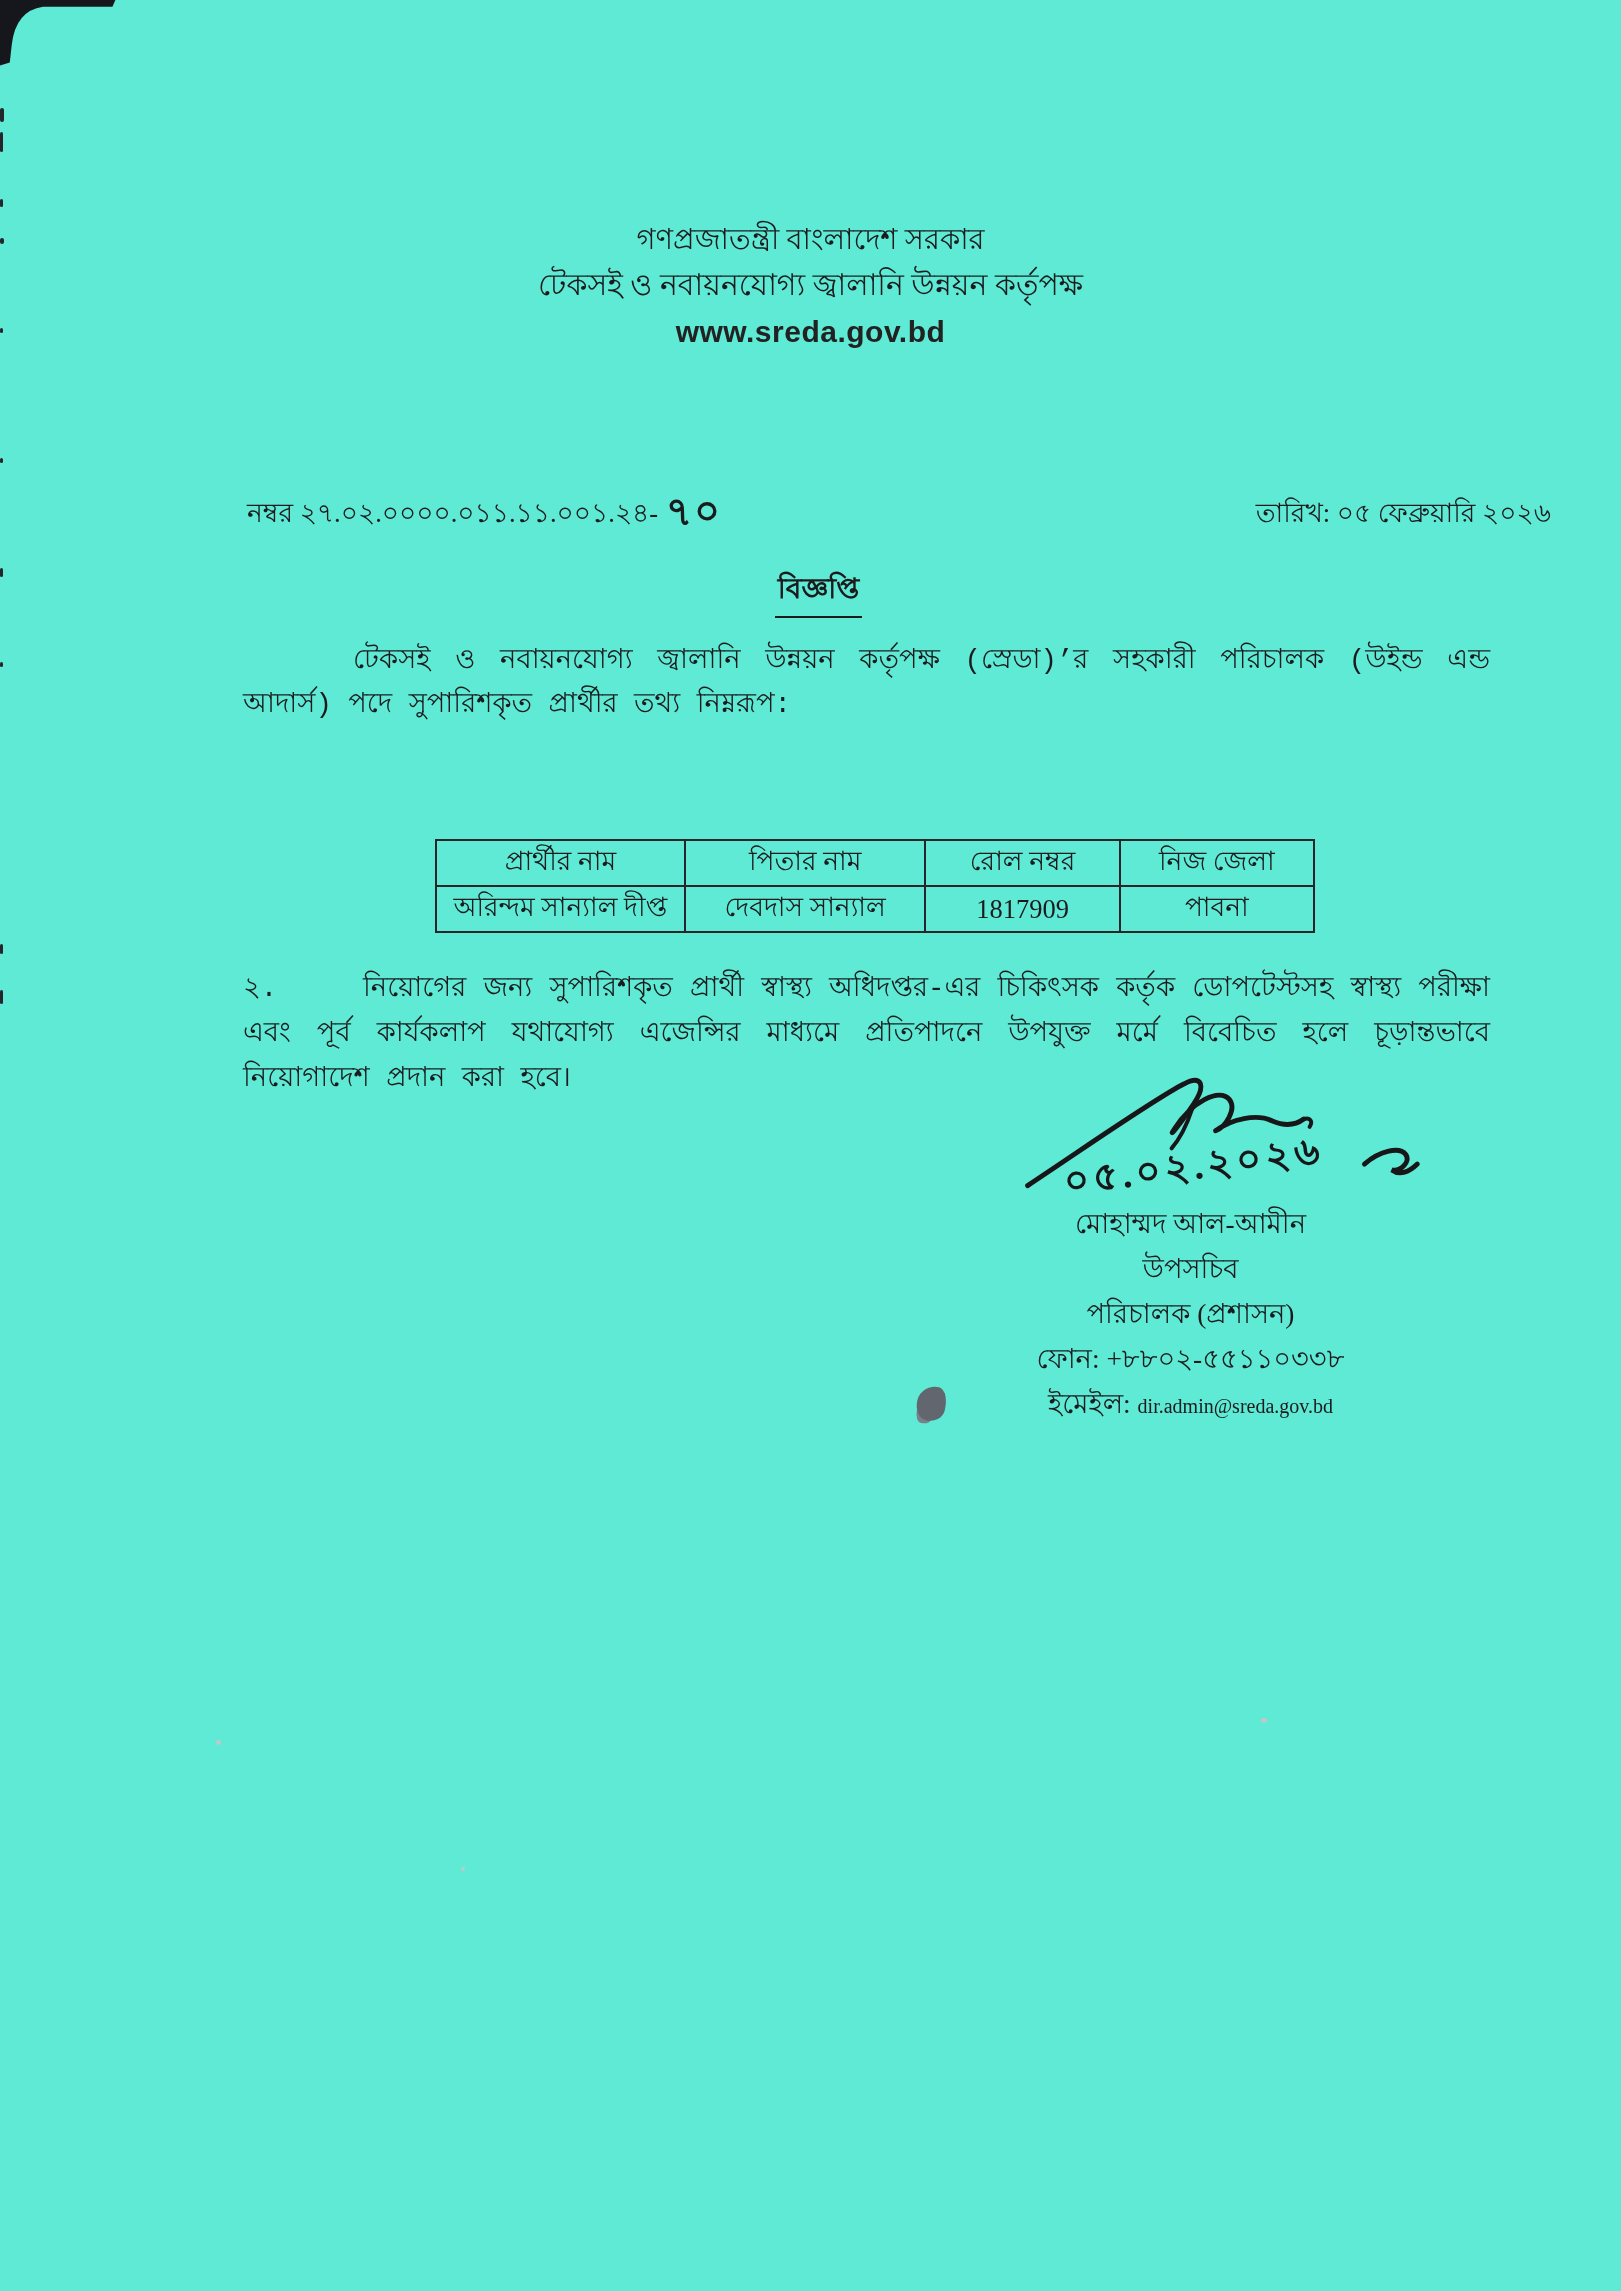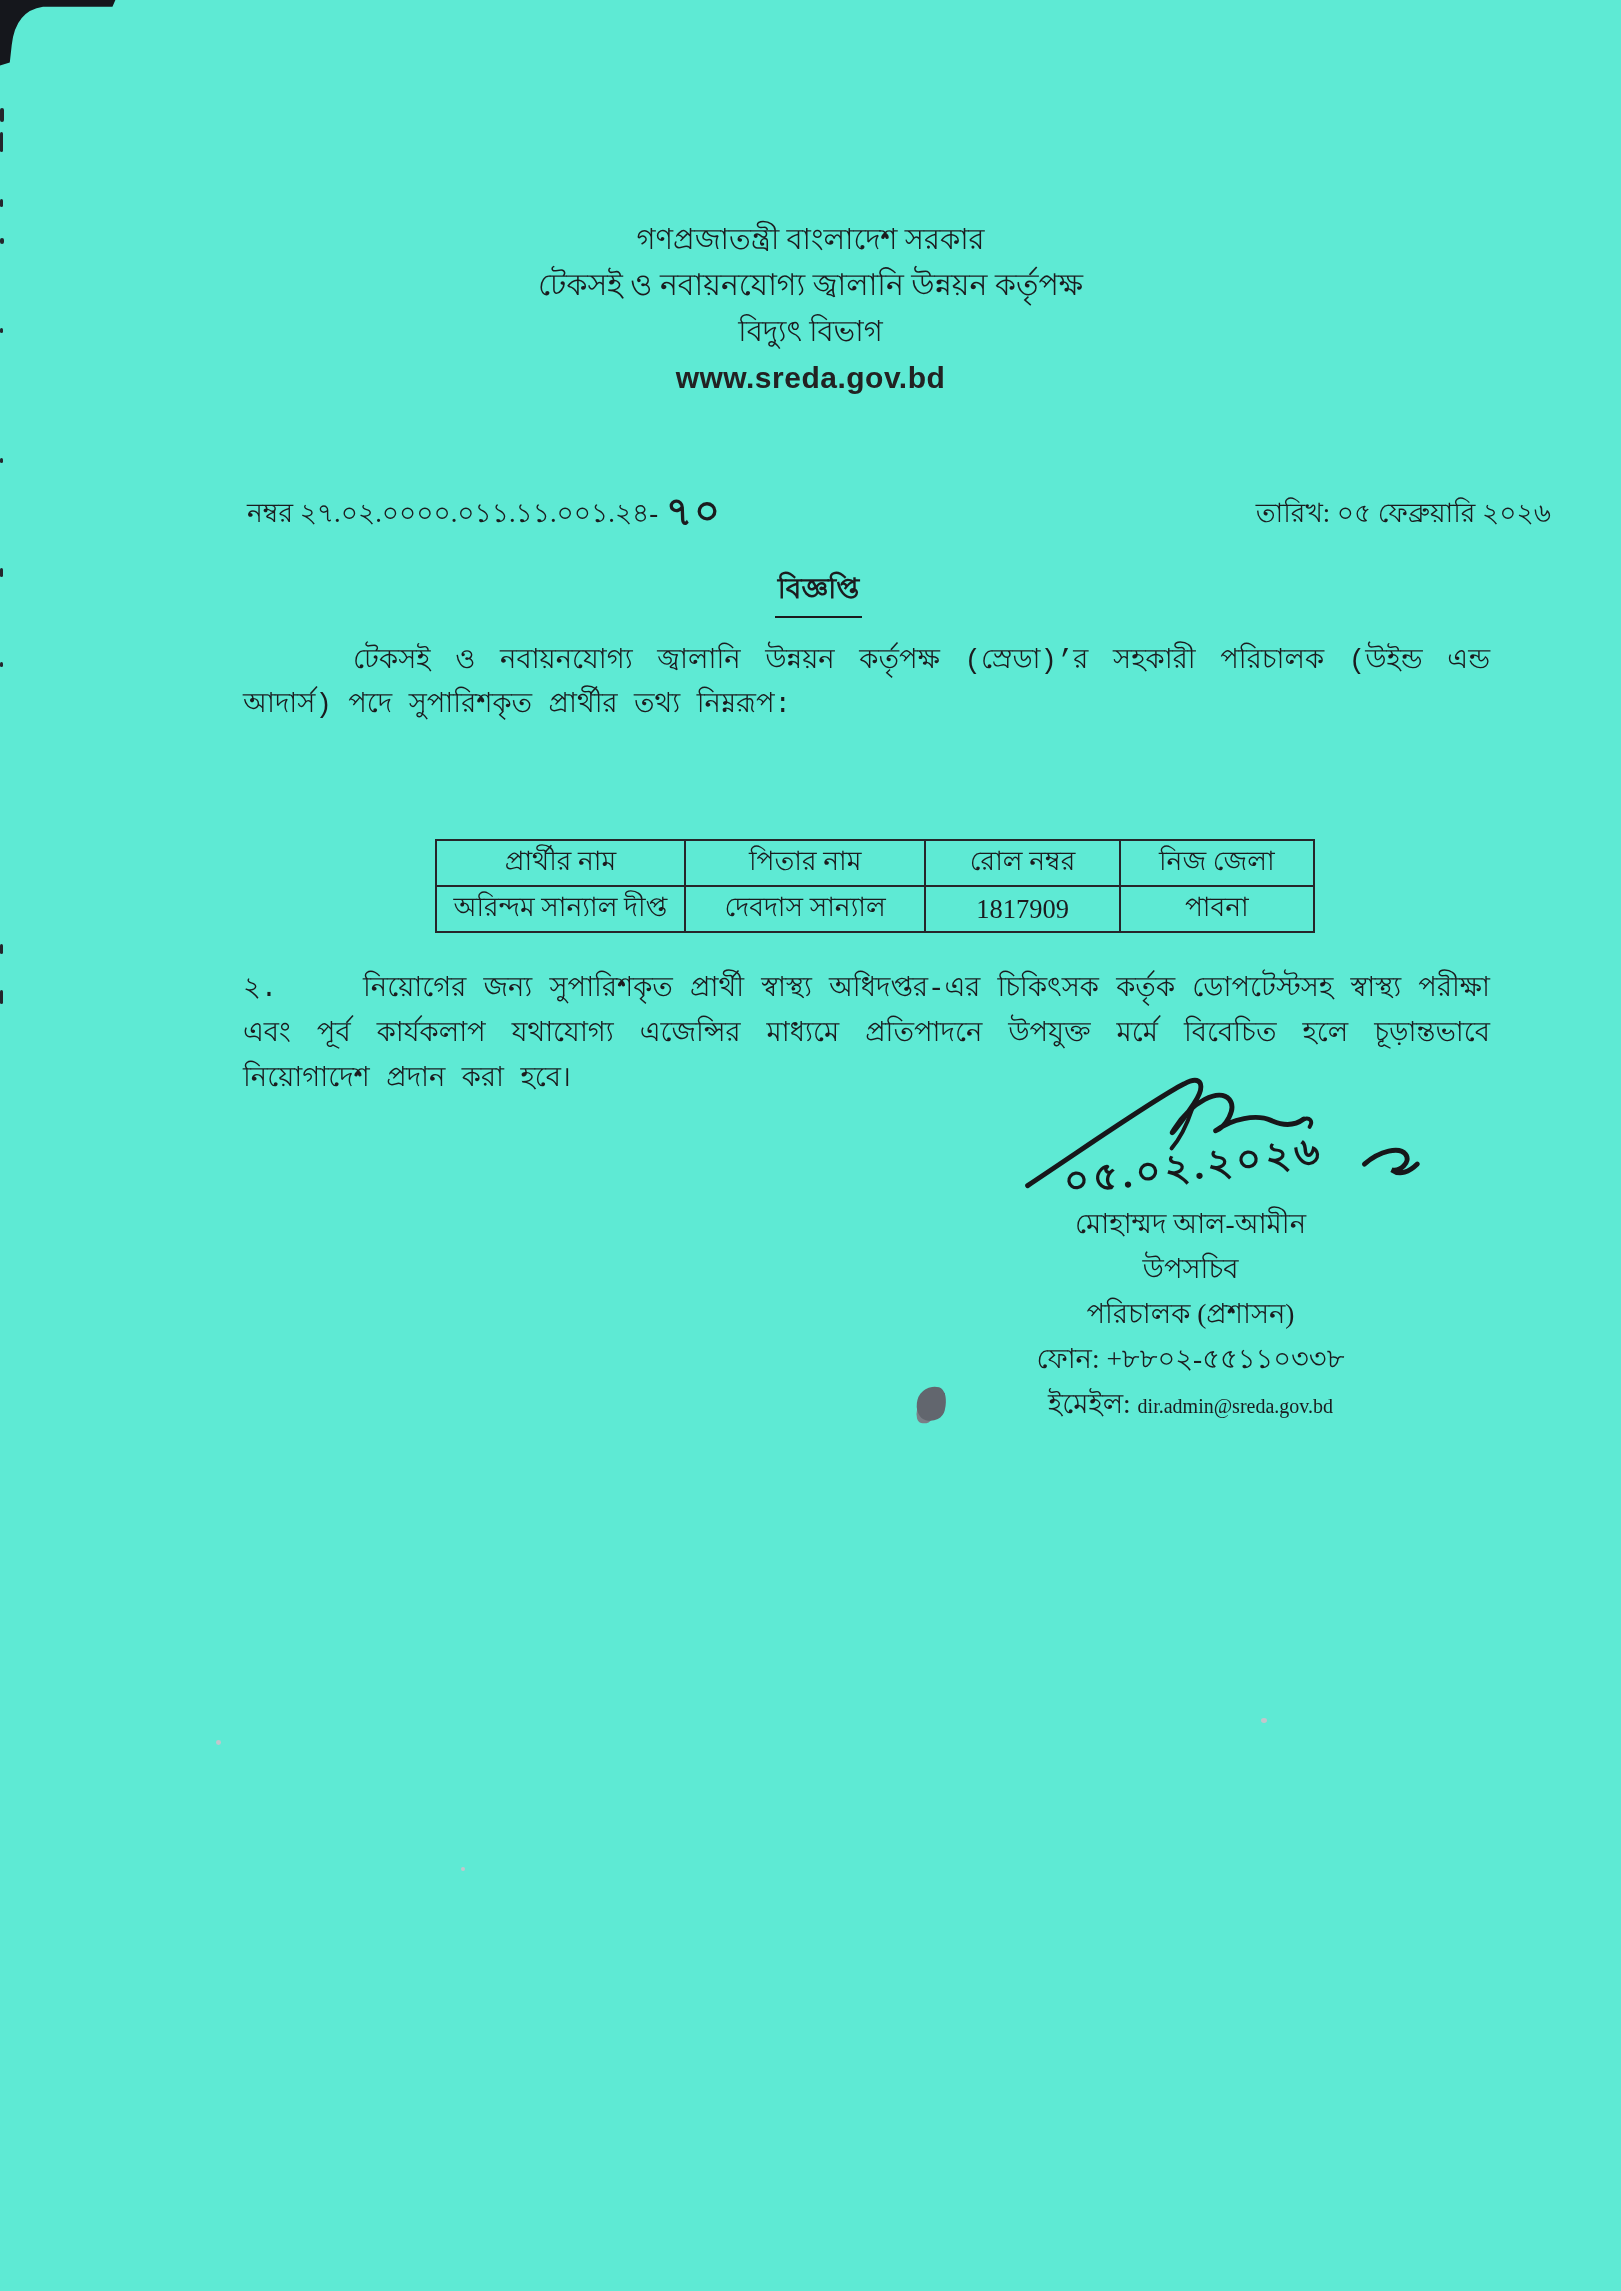--- a/index.html
+++ b/index.html
@@ -104,21 +104,20 @@
   <div class="speck" style="left:0;top:662px;width:2.9px;height:4.9px;"></div>
   <div class="speck" style="left:0;top:944px;width:2.9px;height:9.8px;"></div>
   <div class="speck" style="left:0;top:990px;width:2.9px;height:13.7px;"></div>
   <div class="speck faint" style="left:216px;top:1740px;width:4.9px;height:4.9px;"></div>
   <div class="speck faint" style="left:1261px;top:1718px;width:5.9px;height:4.9px;"></div>
   <div class="speck faint" style="left:461px;top:1867px;width:3.9px;height:3.9px;"></div>
 
   <header class="doc-header">
     <div class="hl">গণপ্রজাতন্ত্রী বাংলাদেশ সরকার</div>
     <div class="hl hl2">টেকসই ও নবায়নযোগ্য জ্বালানি উন্নয়ন কর্তৃপক্ষ</div>
-    <div class="hl">বিদ্যুৎ বিভাগ</div>
     <div class="site">www.sreda.gov.bd</div>
   </header>
 
   <div class="ref-row">
     <span class="memo-no">
       <span>নম্বর ২৭.০২.০০০০.০১১.১১.০০১.২৪-</span><span class="memo-hand">৭০</span>
     </span>
     <span class="ref-date">তারিখ: ০৫ ফেব্রুয়ারি ২০২৬</span>
   </div>
 

